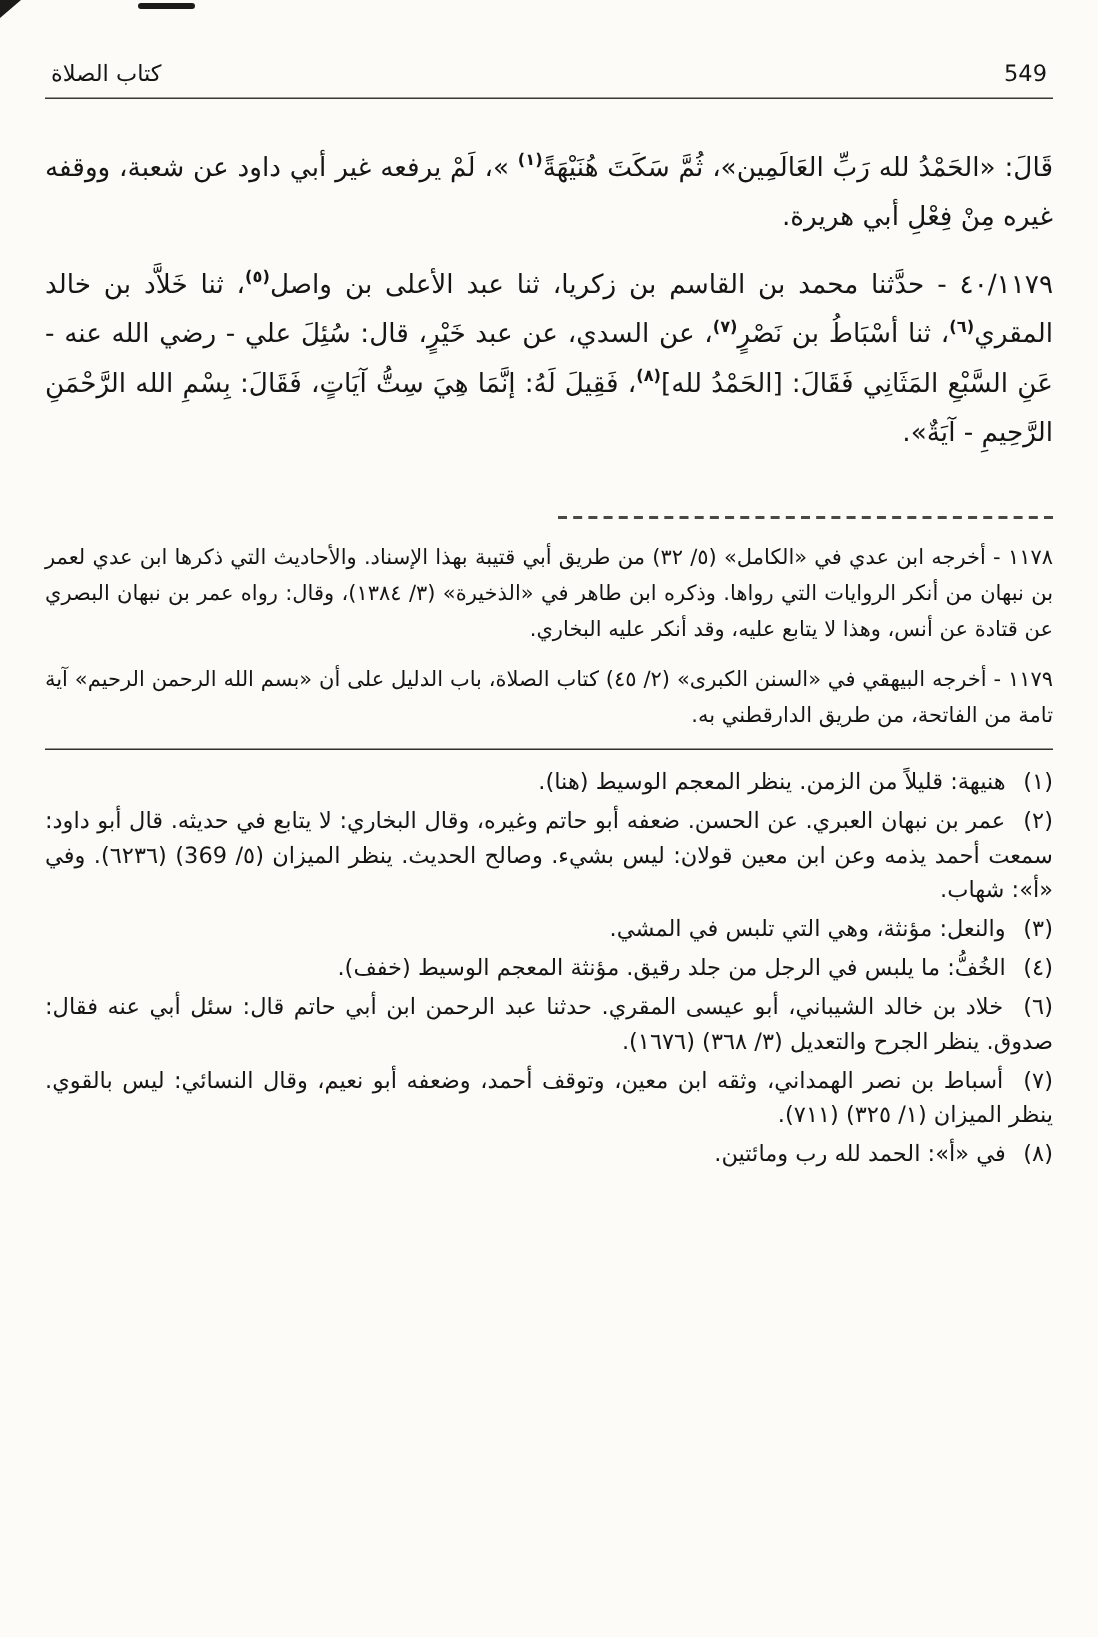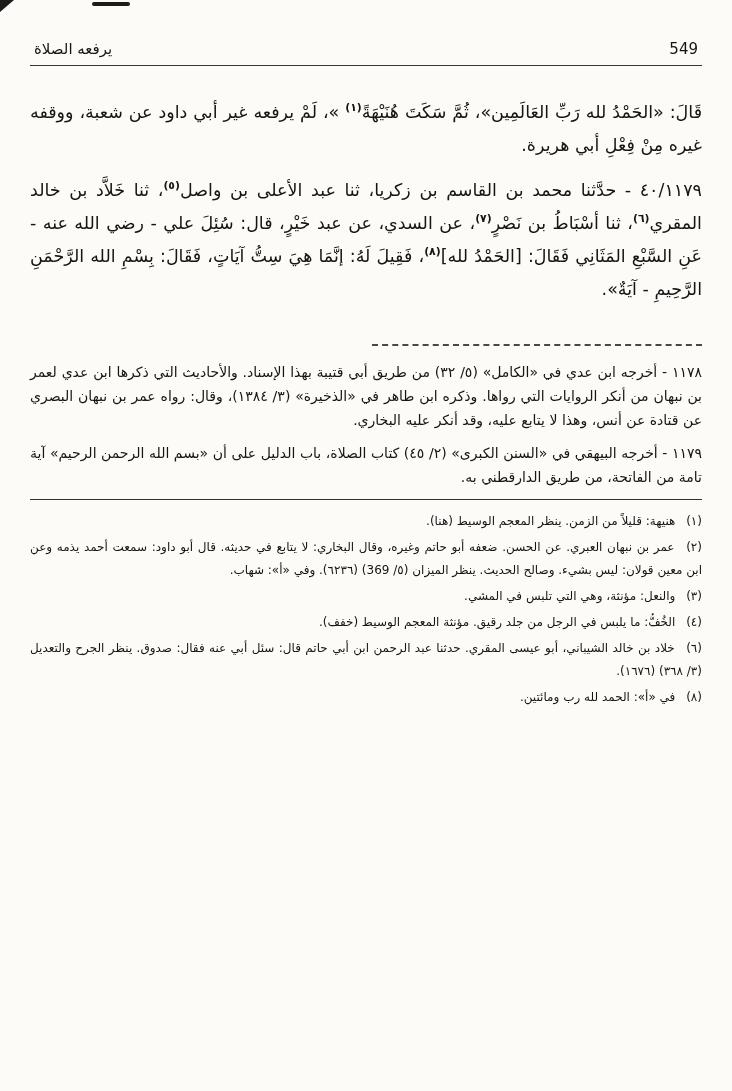--- a/index.html
+++ b/index.html
@@ -82,21 +82,21 @@
     margin: 0 0 9px 0;
   }
   
   .footnote-rule {
     border: none;
     border-top: 1.2px solid #33312e;
     margin: 10px 0 10px 0;
   }
   
   .footnotes {
-    font-size: 12px;
+    font-size: 15px;
     line-height: 23px;
     text-align: justify;
   }
   .footnotes p {
     margin: 0 0 3px 0;
   }
   .fn-num {
     margin-inline-end: 7px;
     white-space: nowrap;
   }
@@ -104,21 +104,21 @@
 </head>
 <body>
 
 <div class="page">
 
   <span class="artifact-corner"></span>
   <span class="artifact-dash"></span>
 
   <header class="running-header">
     <span>549</span>
-    <span>يرفعه الصلاة</span>
+    <span>كتاب الصلاة</span>
   </header>
   <hr class="header-rule">
 
   <main class="matn">
 
       <p>قَالَ: «الحَمْدُ لله رَبِّ العَالَمِين»، ثُمَّ سَكَتَ هُنَيْهَةً<sup class="fn-ref">(١)</sup> »، لَمْ يرفعه غير أبي داود عن شعبة، ووقفه غيره مِنْ فِعْلِ أبي هريرة.</p>
 
 
       <p>٤٠/١١٧٩ - حدَّثنا محمد بن القاسم بن زكريا، ثنا عبد الأعلى بن واصل<sup class="fn-ref">(٥)</sup>، ثنا خَلاَّد بن خالد المقري<sup class="fn-ref">(٦)</sup>، ثنا أسْبَاطُ بن نَصْرٍ<sup class="fn-ref">(٧)</sup>، عن السدي، عن عبد خَيْرٍ، قال: سُئِلَ علي - رضي الله عنه - عَنِ السَّبْعِ المَثَانِي فَقَالَ: [الحَمْدُ لله]<sup class="fn-ref">(٨)</sup>، فَقِيلَ لَهُ: إنَّمَا هِيَ سِتُّ آيَاتٍ، فَقَالَ: بِسْمِ الله الرَّحْمَنِ الرَّحِيمِ - آيَةٌ».</p>
     </main>
@@ -155,20 +155,24 @@
         <span class="fn-num">(٤)</span>
         <span class="fn-text">الخُفُّ: ما يلبس في الرجل من جلد رقيق. مؤنثة المعجم الوسيط (خفف).</span>
       </p>
 
 
       <p>
         <span class="fn-num">(٦)</span>
         <span class="fn-text">خلاد بن خالد الشيباني، أبو عيسى المقري. حدثنا عبد الرحمن ابن أبي حاتم قال: سئل أبي عنه فقال: صدوق. ينظر الجرح والتعديل (٣/ ٣٦٨) (١٦٧٦).</span>
       </p>
 
+      <p>
+        <span class="fn-num">(٧)</span>
+        <span class="fn-text">أسباط بن نصر الهمداني، وثقه ابن معين، وتوقف أحمد، وضعفه أبو نعيم، وقال النسائي: ليس بالقوي. ينظر الميزان (١/ ٣٢٥) (٧١١).</span>
+      </p>
 
       <p>
         <span class="fn-num">(٨)</span>
         <span class="fn-text">في «أ»: الحمد لله رب ومائتين.</span>
       </p>
     </section>
 
 </div>
 
 </body></html>

